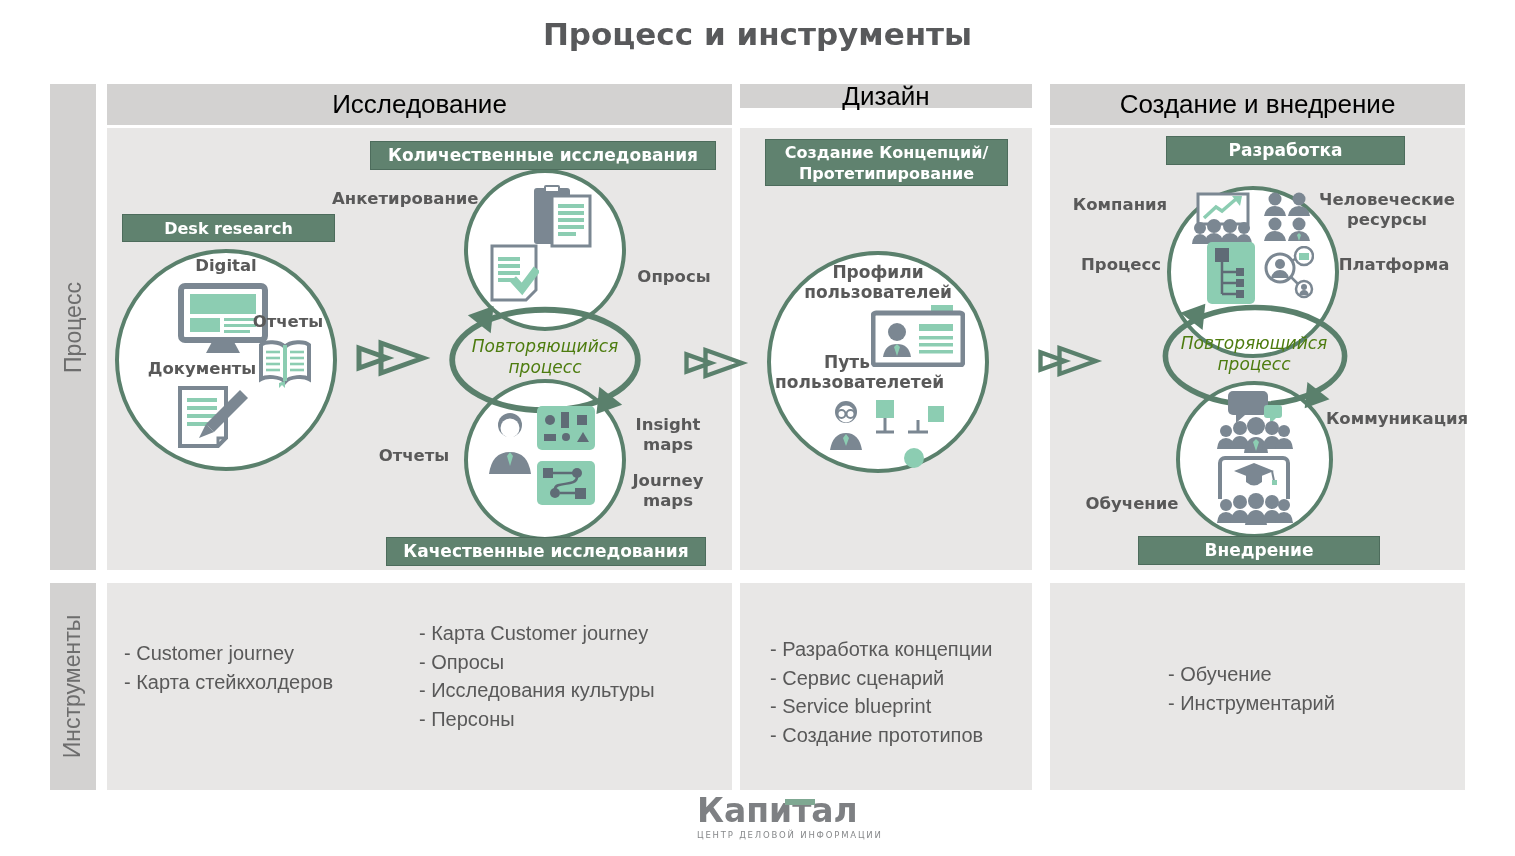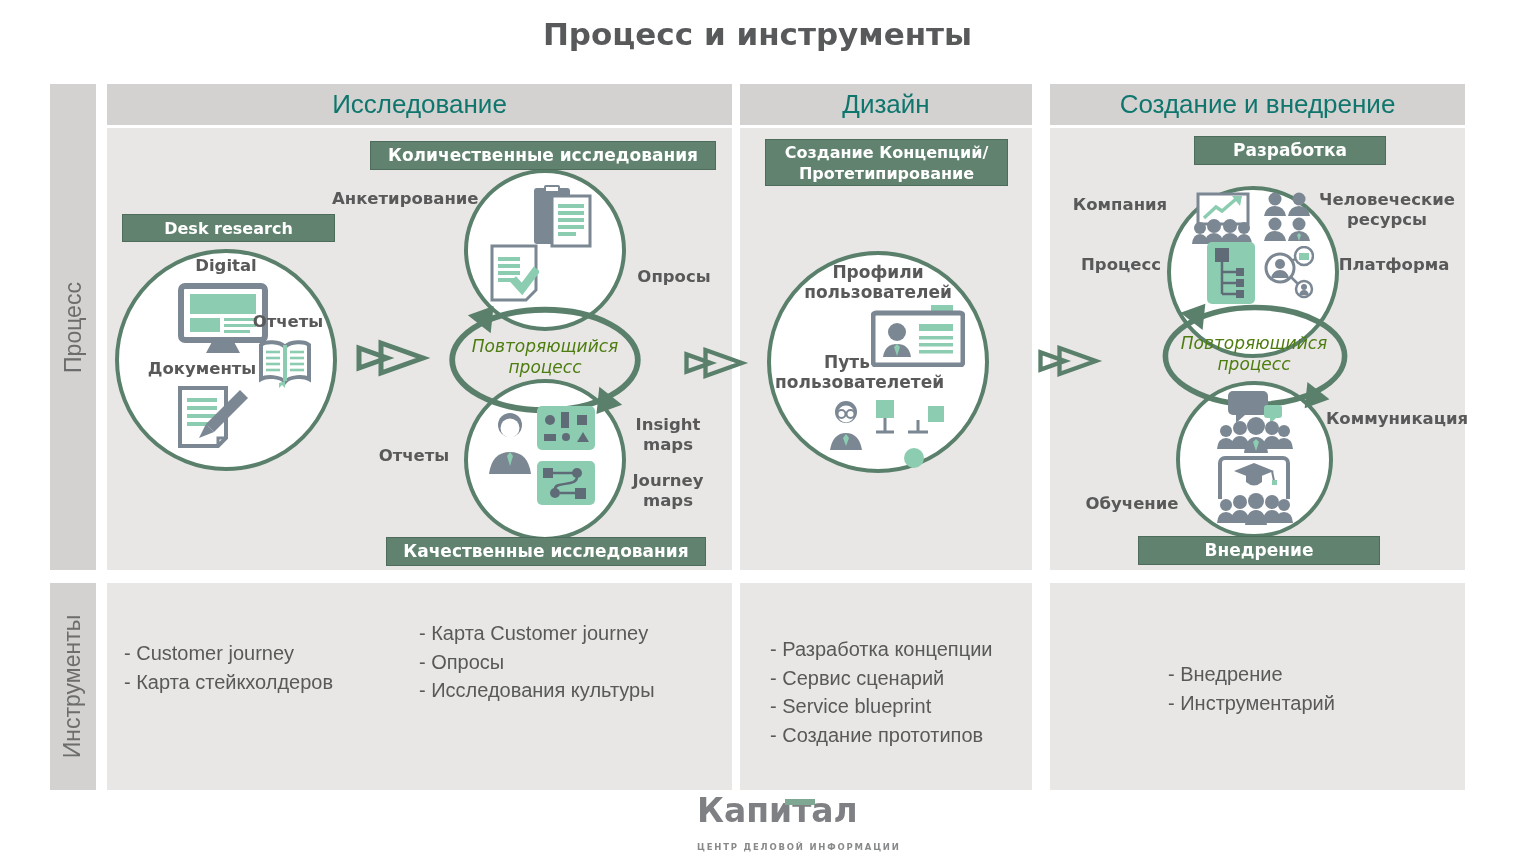--- a/index.html
+++ b/index.html
@@ -4,21 +4,21 @@
 <style>
 *{margin:0;padding:0;box-sizing:border-box}
 html,body{background:#fff}
 body{font-family:"DejaVu Sans",sans-serif;color:#595959}
 .canvas{position:relative;width:1515px;height:856px;background:#fff;overflow:hidden}
 
 .title{position:absolute;top:16px;left:0;right:0;text-align:center;
   font-size:31px;font-weight:bold;color:#58595b}
 
 .panel{position:absolute;background:#e8e7e6;z-index:0}
-.colhead{position:absolute;background:#d3d2d1;color:#0f766e;font-size:26px;
+.colhead{position:absolute;background:#d3d2d1;color:#000000;font-size:26px;
   display:flex;align-items:center;justify-content:center;
   font-family:"Liberation Sans",sans-serif;z-index:0}
 .vlabel{position:absolute;background:#d3d2d1;display:flex;align-items:center;justify-content:center;z-index:0}
 .vlabel span{transform:rotate(-90deg);white-space:nowrap;font-size:23px;color:#6d6d6d;
   font-family:"Liberation Sans",sans-serif}
 
 .badge{position:absolute;background:#60826f;border:1px solid #4d6c5c;color:#fff;
   font-weight:bold;display:flex;flex-direction:column;align-items:center;justify-content:center;
   text-align:center;z-index:4;font-size:17px;line-height:21px}
 .circle{position:absolute;border:4px solid #5a806c;border-radius:50%;background:#fff;z-index:2}
@@ -32,21 +32,21 @@
 .icon svg{display:block}
 
 .tool-list{position:absolute;font-size:20px;line-height:28.5px;color:#595959;z-index:2;
   font-family:"Liberation Sans",sans-serif}
 .tool-list .tli{display:block;white-space:nowrap}
 
 
 #vl-process{left:50px;top:84px;width:46px;height:486px}
 #vl-tools{left:50px;top:583px;width:46px;height:207px}
 #h-research{left:107px;top:84px;width:625px;height:41px}
-#h-design{left:740px;top:84px;width:292px;height:41px}
+#h-design{left:740px;top:84px;width:292px;height:24px}
 #h-build{left:1050px;top:84px;width:415px;height:41px}
 #b-research{left:107px;top:128px;width:625px;height:442px}
 #b-design{left:740px;top:128px;width:292px;height:442px}
 #b-build{left:1050px;top:128px;width:415px;height:442px}
 #t-research{left:107px;top:583px;width:625px;height:207px}
 #t-design{left:740px;top:583px;width:292px;height:207px}
 #t-build{left:1050px;top:583px;width:415px;height:207px}
 
 
 #badge-quant{left:370px;top:141px;width:346px;height:29px}
@@ -79,21 +79,21 @@
 
 
 #badge-concept{left:765px;top:139px;width:243px;height:47px;font-size:16px}
 #circle-design{left:767px;top:251px;width:222px;height:222px}
 #lbl-profili{left:800px;top:262px;width:156px;font-size:17px}
 #ic-idcard{left:871px;top:305px}
 #lbl-put{left:775px;top:352px;width:144px;font-size:17px}
 #ic-personaflow{left:826px;top:396px}
 
 
-#badge-dev{left:1194px;top:136px;width:192px;height:29px}
+#badge-dev{left:1166px;top:136px;width:239px;height:29px}
 #circle-build-top{left:1167px;top:186px;width:172px;height:172px}
 #ic-present{left:1190px;top:192px}
 #ic-peoplegroup{left:1262px;top:192px}
 #ic-orgtile{left:1207px;top:242px}
 #ic-network{left:1260px;top:246px}
 #lbl-kompaniya{left:1070px;top:195px;width:100px}
 #lbl-hr{left:1316px;top:190px;width:142px}
 #lbl-process3{left:1076px;top:255px;width:90px}
 #lbl-platforma{left:1338px;top:255px;width:112px}
 #loop2{left:1157px;top:300px;width:196px;height:112px}
@@ -108,21 +108,21 @@
 
 #tl-ra{left:124px;top:639px}
 #tl-rb{left:419px;top:619px}
 #tl-d{left:770px;top:635px}
 #tl-b{left:1168px;top:660px}
 
 
 .logo{position:absolute;left:697px;top:793px;width:176px;z-index:2}
 .logo-name{position:relative;display:inline-block;font-size:33px;font-weight:bold;color:#7e8083;line-height:36px}
 .logo-accent{position:absolute;left:88px;top:6px;width:30px;height:6px;background:#7fa892}
-.logo-sub{font-size:8.5px;font-weight:bold;letter-spacing:1.8px;color:#87898b;white-space:nowrap;margin-top:13px}
+.logo-sub{font-size:8.5px;font-weight:normal;letter-spacing:1.8px;color:#87898b;white-space:nowrap;margin-top:1px}
 </style>
 </head>
 <body>
 
 <div class="canvas">
 
   <div class="title">Процесс и инструменты</div>
 
   <div class="vlabel" id="vl-process">
     <span>Процесс</span>
@@ -440,29 +440,30 @@
   <div class="badge" id="badge-impl">Внедрение</div>
 
   <div class="tool-list" id="tl-ra">
       <span class="tli">- Customer journey</span>
       <span class="tli">- Карта стейкхолдеров</span>
     </div>
   <div class="tool-list" id="tl-rb">
       <span class="tli">- Карта Customer journey</span>
       <span class="tli">- Опросы</span>
       <span class="tli">- Исследования культуры</span>
+      <span class="tli">- Персоны</span>
     </div>
   <div class="tool-list" id="tl-d">
       <span class="tli">- Разработка концепции</span>
       <span class="tli">- Сервис сценарий</span>
       <span class="tli">- Service blueprint</span>
       <span class="tli">- Создание прототипов</span>
     </div>
   <div class="tool-list" id="tl-b">
-      <span class="tli">- Внедрение</span>
+      <span class="tli">- Обучение</span>
       <span class="tli">- Инструментарий</span>
     </div>
 
   <div class="logo">
     <div class="logo-name">
       <span>Капитал</span>
       <span class="logo-accent"></span>
     </div>
     <div class="logo-sub">ЦЕНТР ДЕЛОВОЙ ИНФОРМАЦИИ</div>
   </div>

